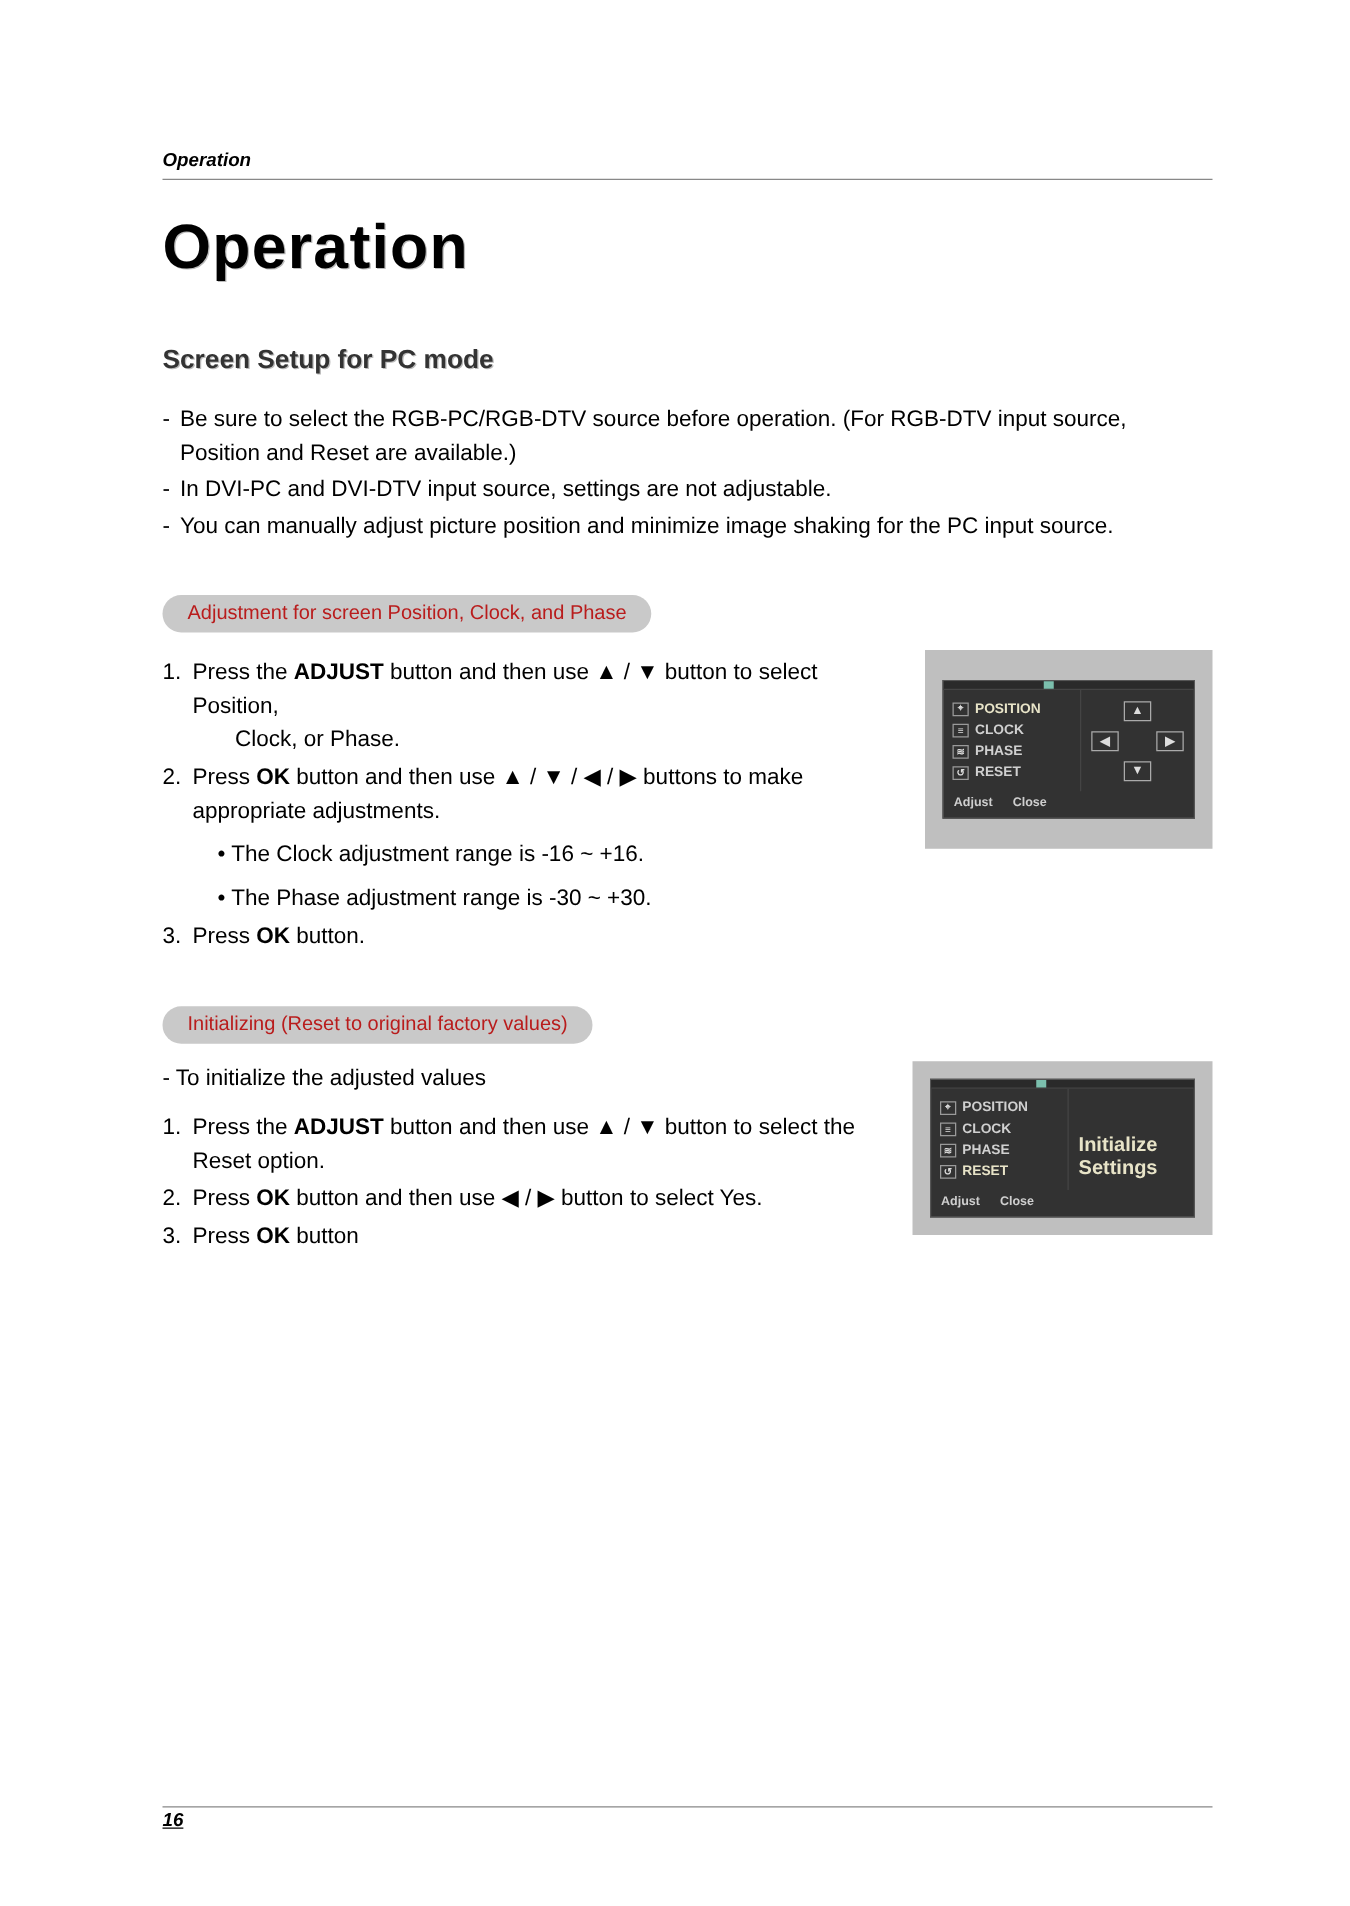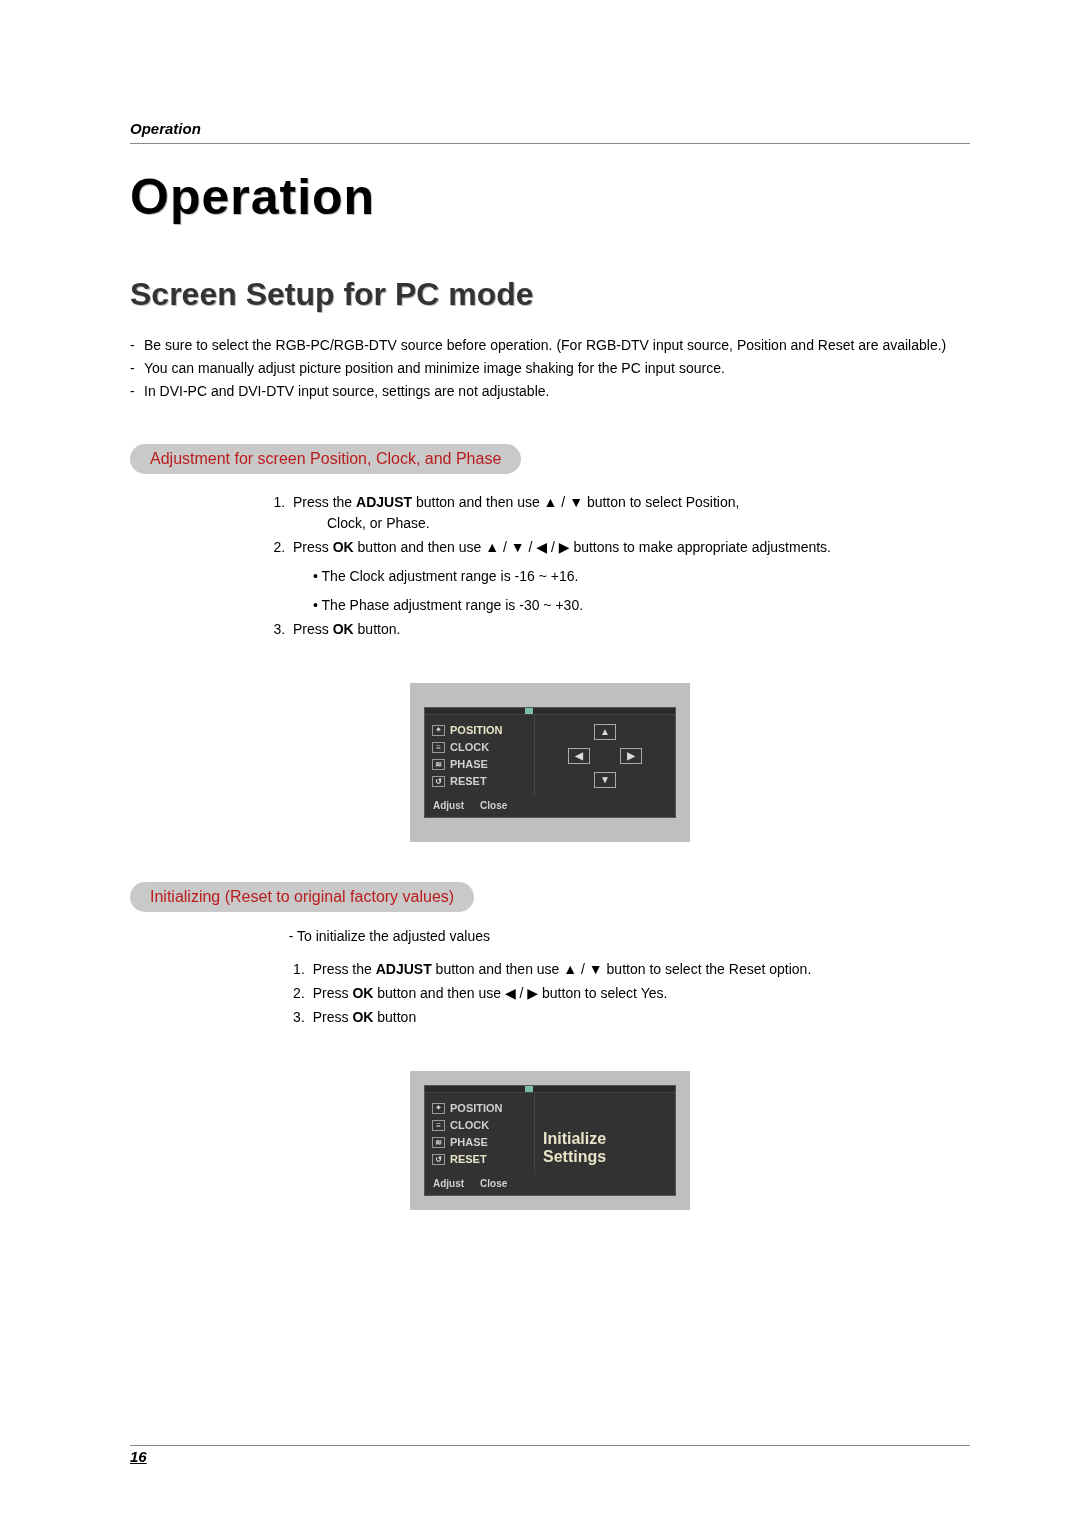--- a/index.html
+++ b/index.html
@@ -29,28 +29,28 @@
   }
   .title-main {
     font-size: 50px;
     font-weight: 900;
     margin: 24px 0 40px 0;
     color: #000;
     text-shadow: 1px 1px 0 #bbb;
     letter-spacing: 1px;
   }
   .title-sub {
-    font-size: 32px;
+    font-size: 21px;
     font-weight: 900;
     color: #333;
     text-shadow: 1px 1px 0 #bbb;
     margin: 50px 0 22px 0;
   }
   .bullets, .steps {
-    font-size: 14px;
+    font-size: 18px;
     line-height: 1.5;
   }
   .bullets .bi {
     display: flex;
     margin: 2px 0;
   }
   .bullets .bi::before {
     content: "-";
     width: 14px;
     flex: 0 0 14px;
@@ -59,23 +59,22 @@
     display: inline-block;
     background: #c9c9c9;
     color: #b91c1c;
     font-size: 16px;
     padding: 6px 20px;
     border-radius: 16px;
     margin: 40px 0 14px 0;
   }
   .two-col {
     display: flex;
-    align-items: center;
+    align-items: flex-start;
     gap: 40px;
-    flex-direction: column;
   }
   .col-text {
     flex: 1 1 auto;
   }
   ol.steps {
     margin: 4px 0 0 0;
     padding-left: 20px;
   }
   ol.steps li {
     margin: 3px 0;
@@ -204,24 +203,24 @@
 
   <h1 class="title-main">Operation</h1>
 
   <h2 class="title-sub">Screen Setup for PC mode</h2>
 
   <div class="bullets">
     <div class="bi">
         <span>Be sure to select the RGB-PC/RGB-DTV source before operation. (For RGB-DTV input source, Position and Reset are available.)</span>
       </div>
     <div class="bi">
+        <span>In DVI-PC and DVI-DTV input source, settings are not adjustable.</span>
+      </div>
+    <div class="bi">
         <span>You can manually adjust picture position and minimize image shaking for the PC input source.</span>
-      </div>
-    <div class="bi">
-        <span>In DVI-PC and DVI-DTV input source, settings are not adjustable.</span>
       </div>
   </div>
 
   
   <div class="section-pill">Adjustment for screen Position, Clock, and Phase</div>
 
   <div class="two-col">
     <div class="col-text">
       <ol class="steps">
         <li>

